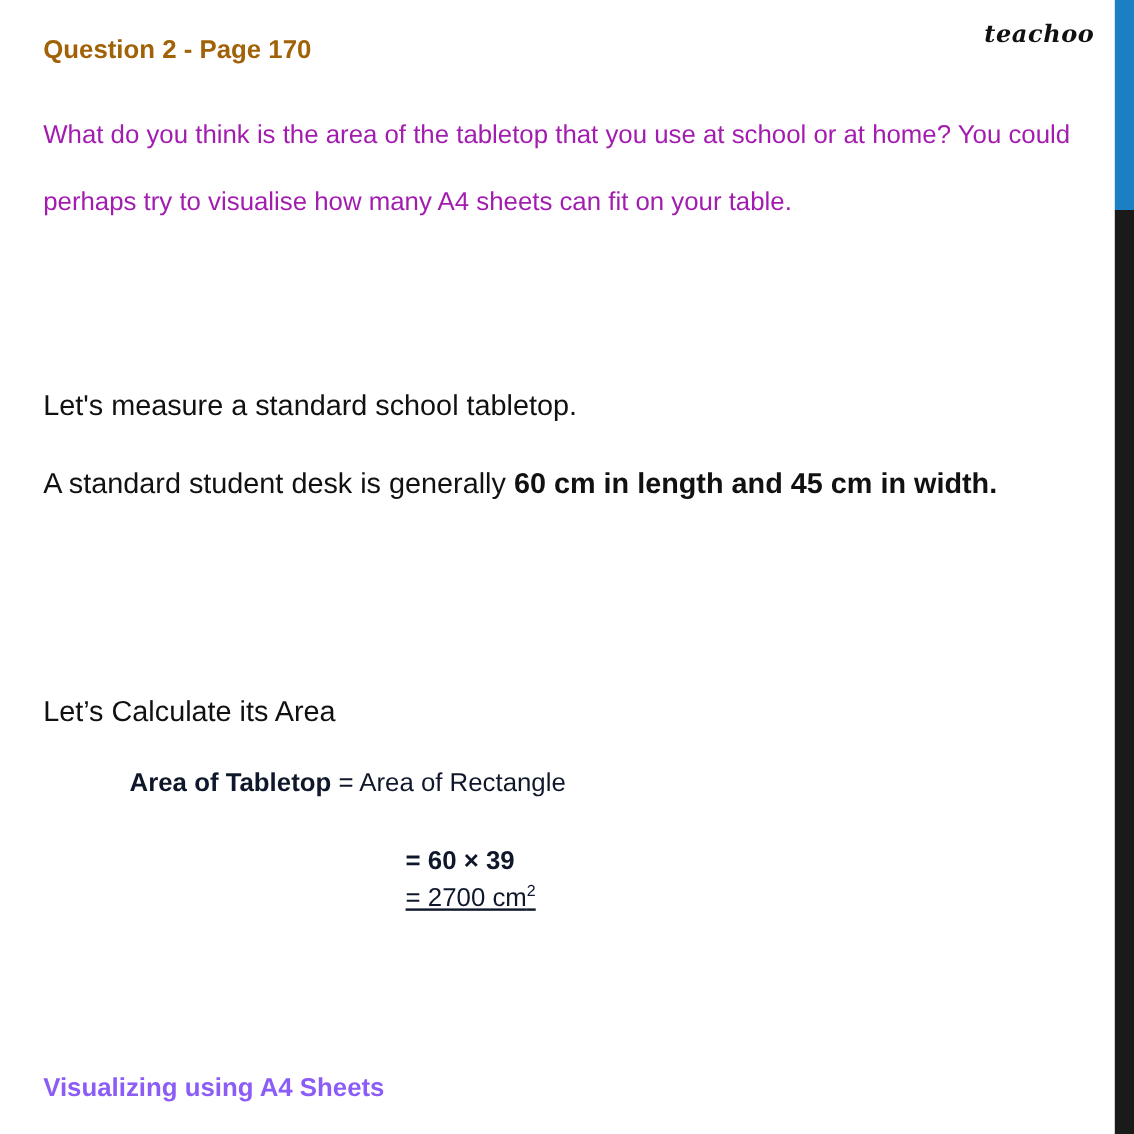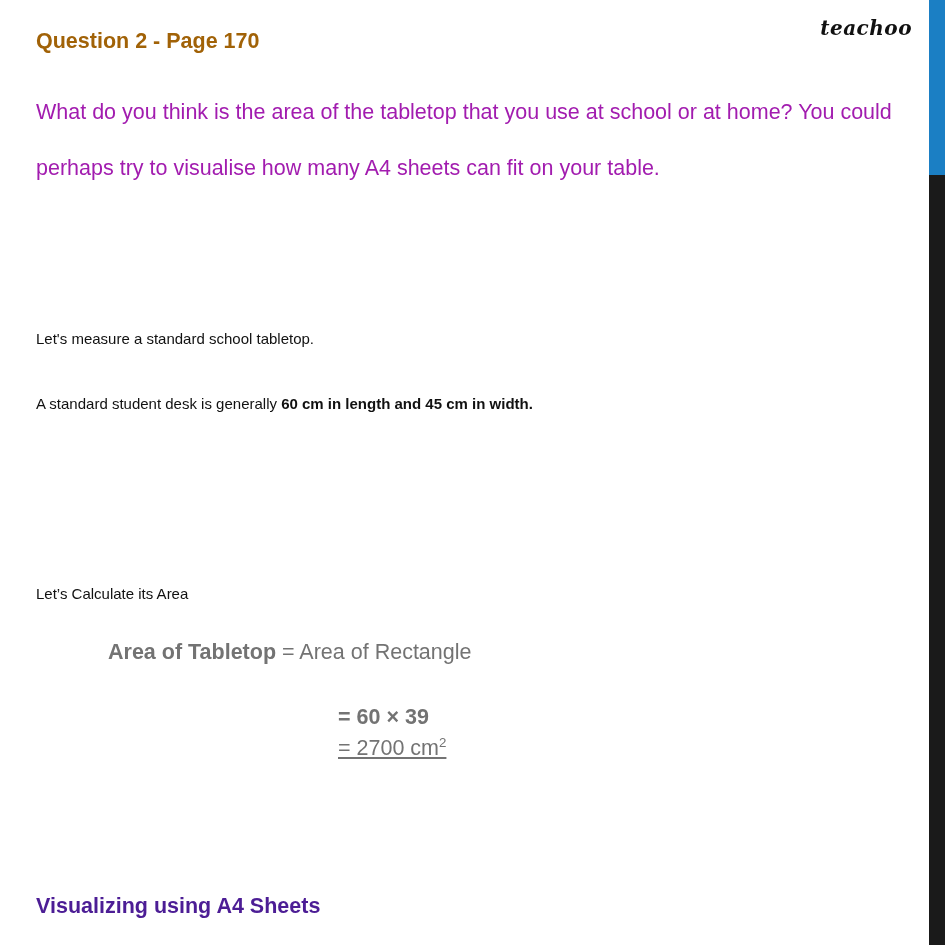--- a/index.html
+++ b/index.html
@@ -68,49 +68,49 @@
     left: 0;
     top: 84px;
     width: 878px;
     font-size: 21.5px;
     color: #a21caf;
     line-height: 56px;
   }
   .para {
     position: absolute;
     left: 0;
-    font-size: 15px;
+    font-size: 24px;
     color: #111111;
     line-height: 56px;
     width: 878px;
   }
   .p-measure { top: 311px; }
   .p-desk { top: 376px; }
   .p-calc { top: 566px; }
   .eq-line {
     position: absolute;
     font-size: 21.5px;
-    color: #737373;
+    color: #0f172a;
     line-height: 40px;
   }
   .eq1 { left: 72px; top: 632px; }
   .eq2 { left: 302px; top: 697px; font-weight: bold; }
   .eq3 { left: 302px; top: 728px; text-decoration: underline; }
   sup {
     font-size: 0.62em;
     vertical-align: super;
     line-height: 0;
   }
   .section-heading {
     position: absolute;
     left: 0;
     top: 894px;
     font-size: 21.5px;
     font-weight: bold;
-    color: #4c1d95;
+    color: #8b5cf6;
   }
   b { font-weight: bold; }
 </style>
 </head>
 <body>
 
 <div class="page">
 
   <div class="right-bar-blue"></div>
   <div class="right-bar-dark"></div>

